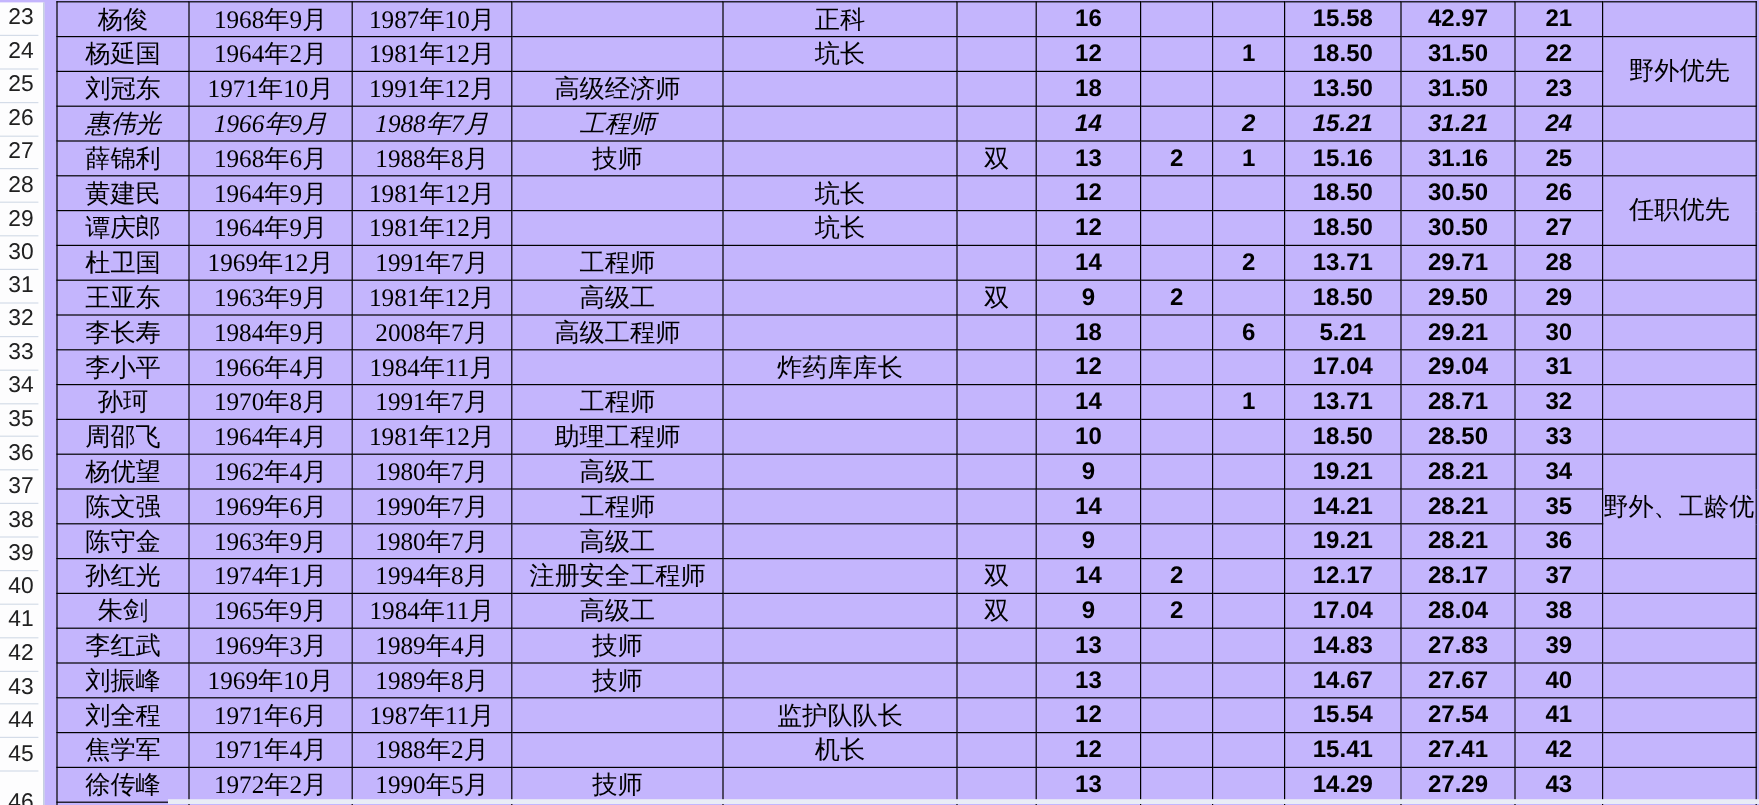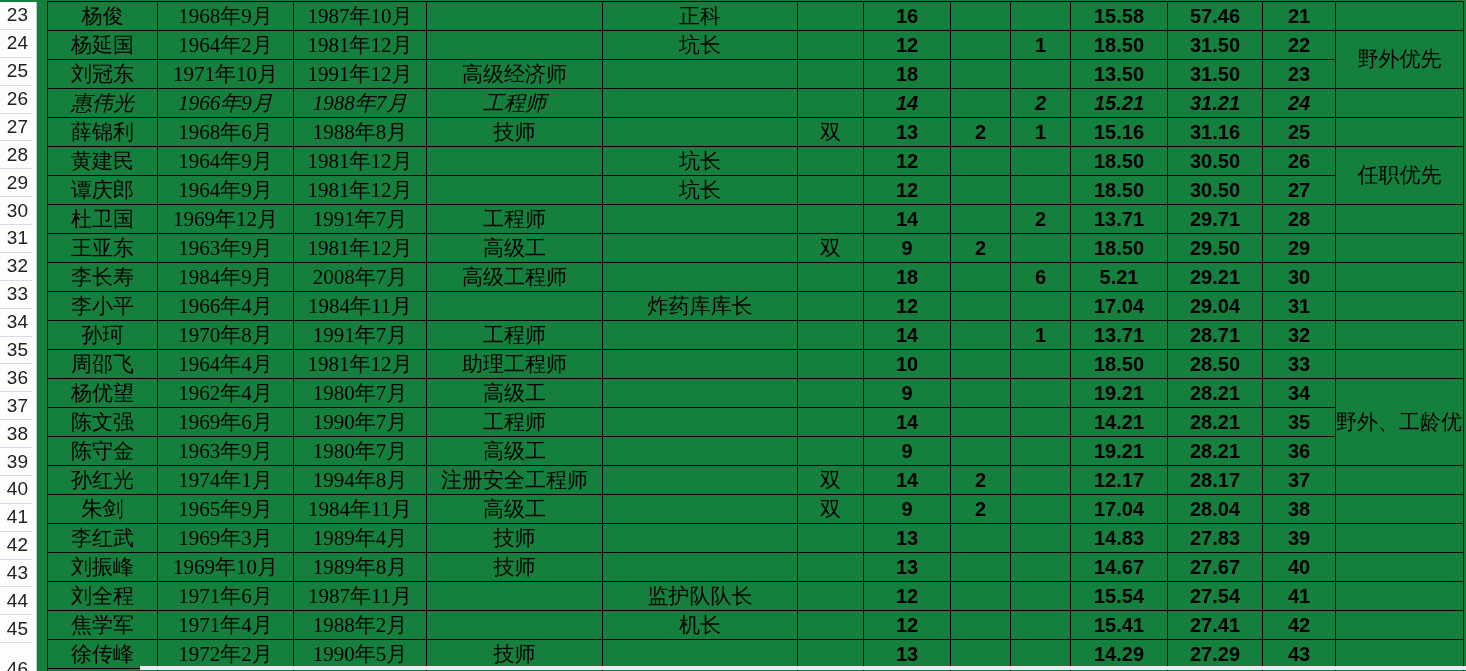--- a/index.html
+++ b/index.html
@@ -1,18 +1,18 @@
 <!DOCTYPE html>
 <html><head>
 <meta charset="utf-8">
 <style>
   html,body { margin:0; padding:0; }
   .screen {
     position:relative; width:1466px; height:671px;
-    background:#15803d; overflow:hidden;
+    background:#c4b5fd; overflow:hidden;
     font-family:"Liberation Serif","DejaVu Serif",serif;
   }
   
   .rowhdr {
     position:absolute; left:0; top:2px; width:36px; height:669px;
     border-right:1px solid #b9c6d8; background:#fdfdfe;
   }
   .rowhdr-cell {
     position:absolute; left:0; width:32px; padding-right:4px;
     display:flex; align-items:center; justify-content:flex-end;
@@ -89,21 +89,21 @@
           <td class="text">杨俊</td>
           <td class="text">1968年9月</td>
           <td class="text">1987年10月</td>
           <td class="text"></td>
           <td class="text">正科</td>
           <td class="text"></td>
           <td class="num">16</td>
           <td class="num"></td>
           <td class="num"></td>
           <td class="num">15.58</td>
-          <td class="num">57.46</td>
+          <td class="num">42.97</td>
           <td class="num">21</td>
           <td class="text note-cell"></td>
         </tr>
         <tr style="height: 27.88px;">
           <td class="text">杨延国</td>
           <td class="text">1964年2月</td>
           <td class="text">1981年12月</td>
           <td class="text"></td>
           <td class="text">坑长</td>
           <td class="text"></td>

